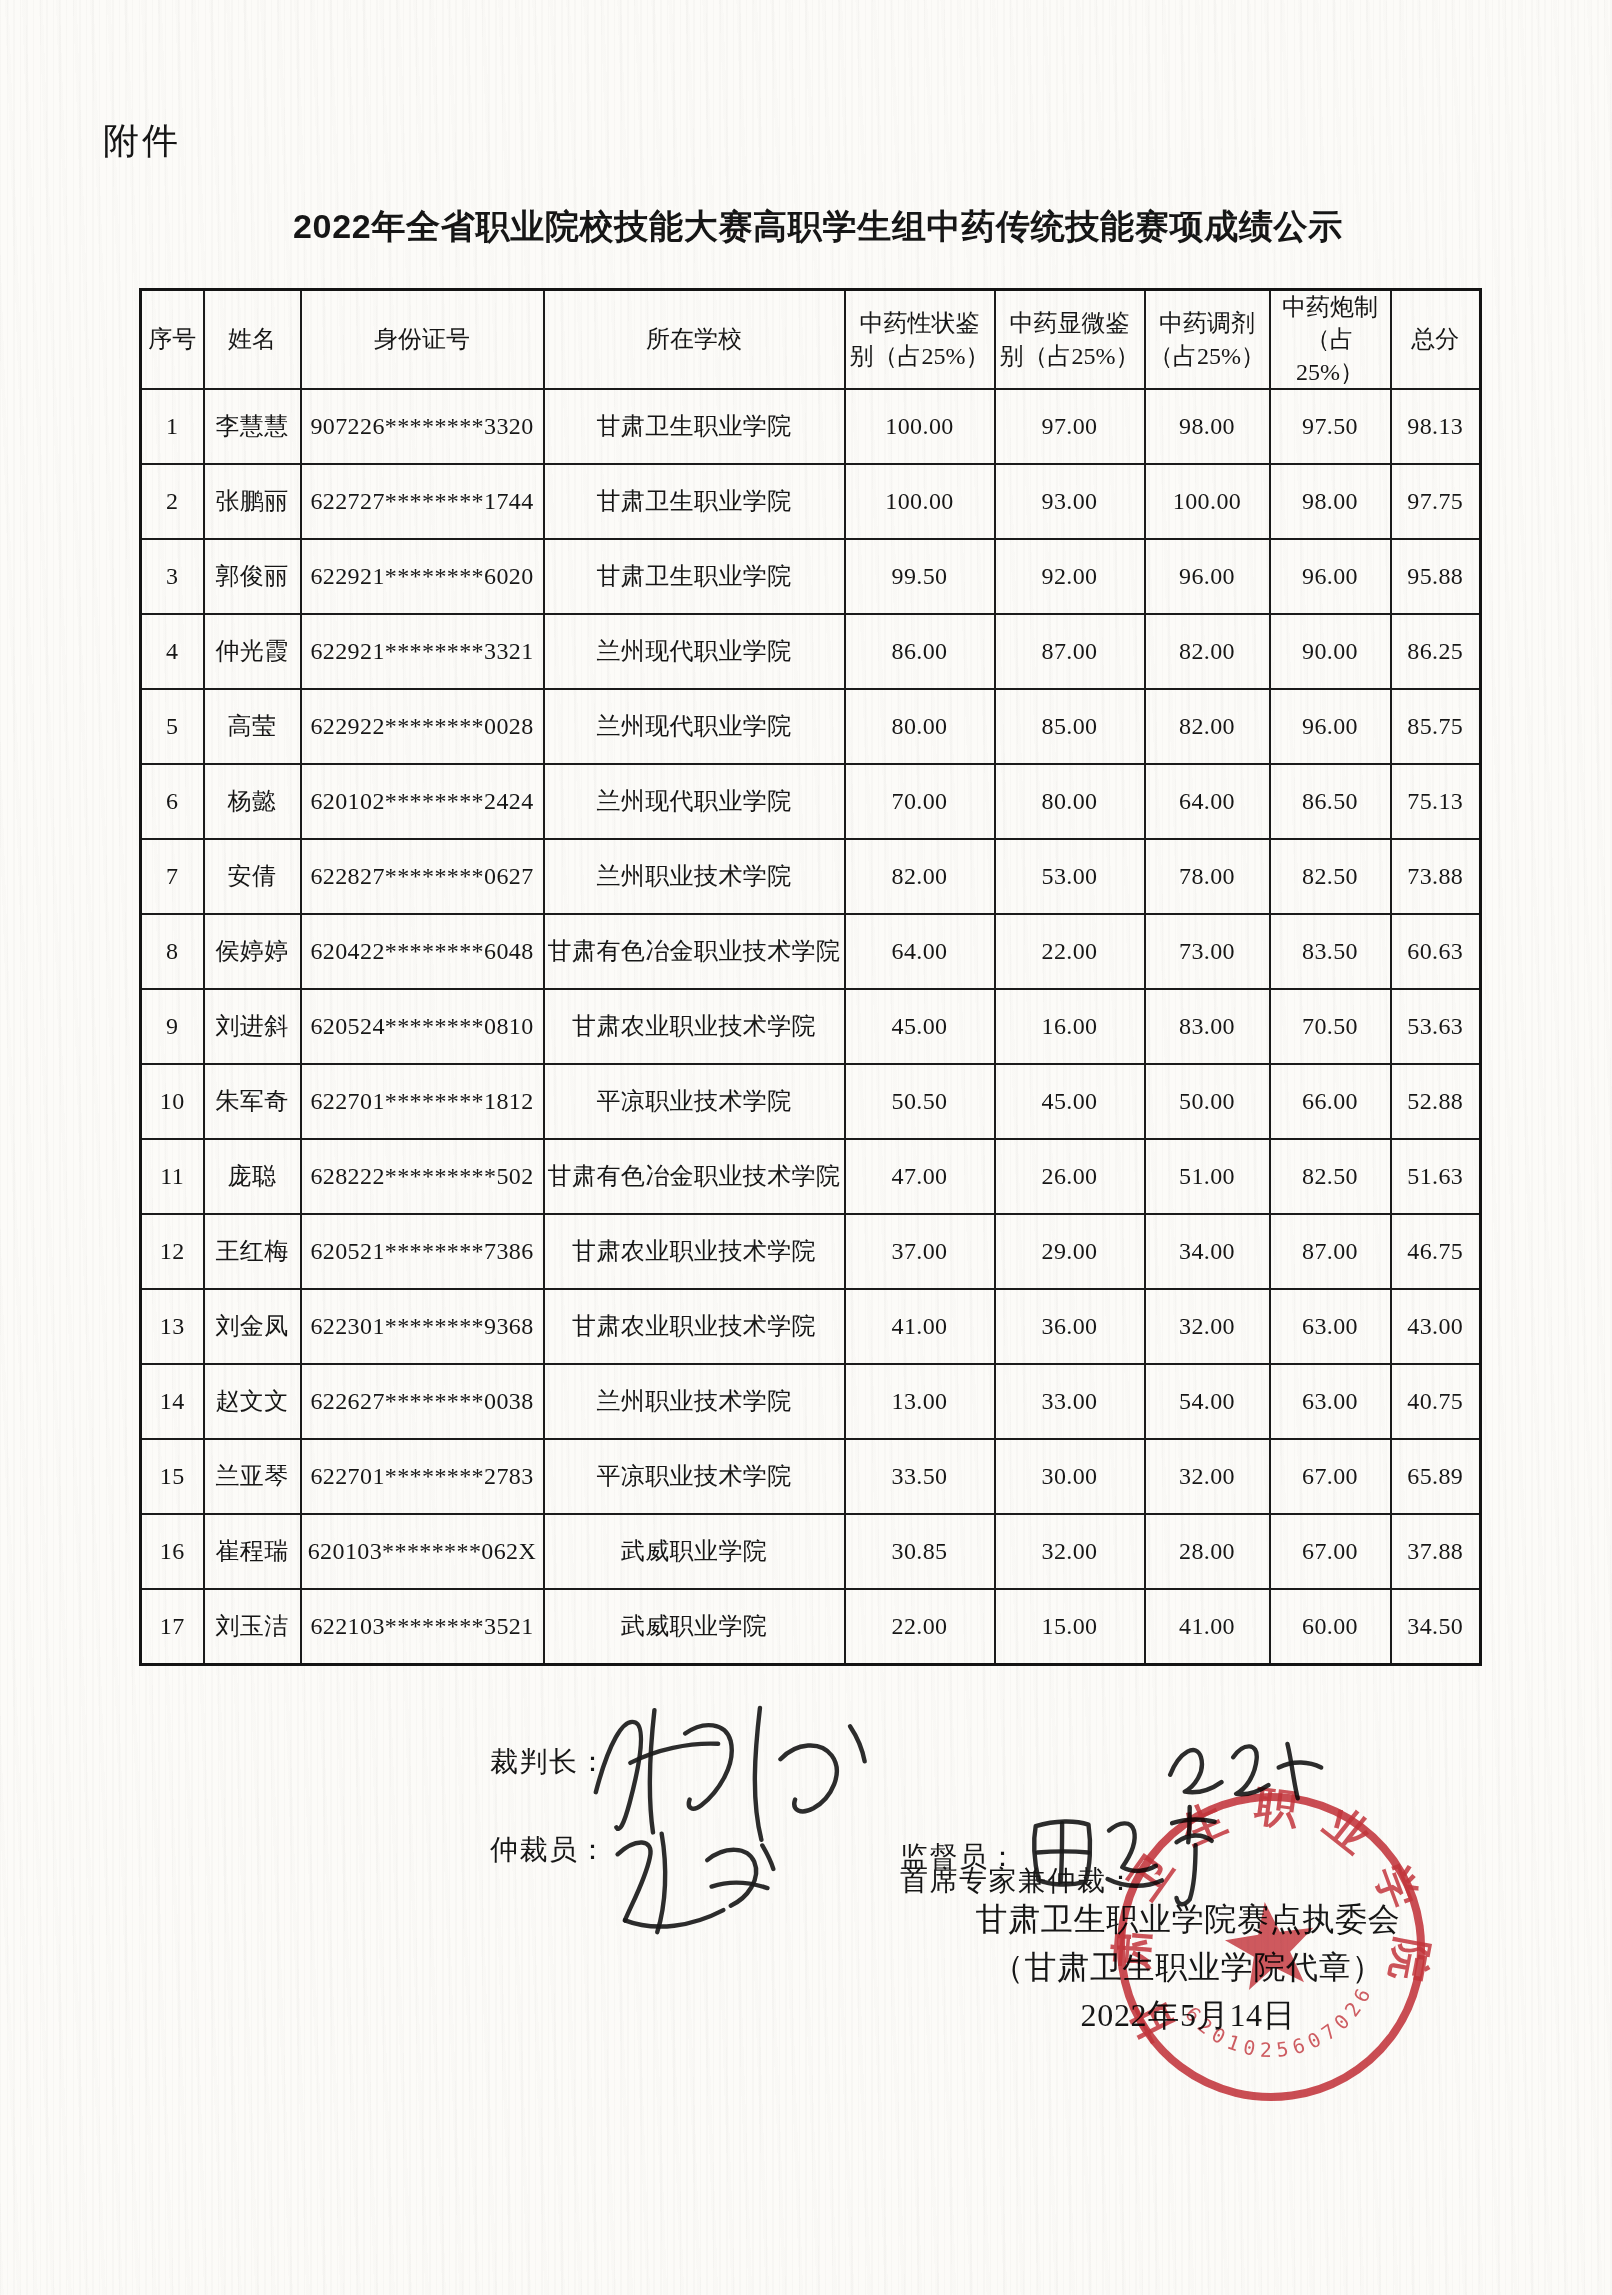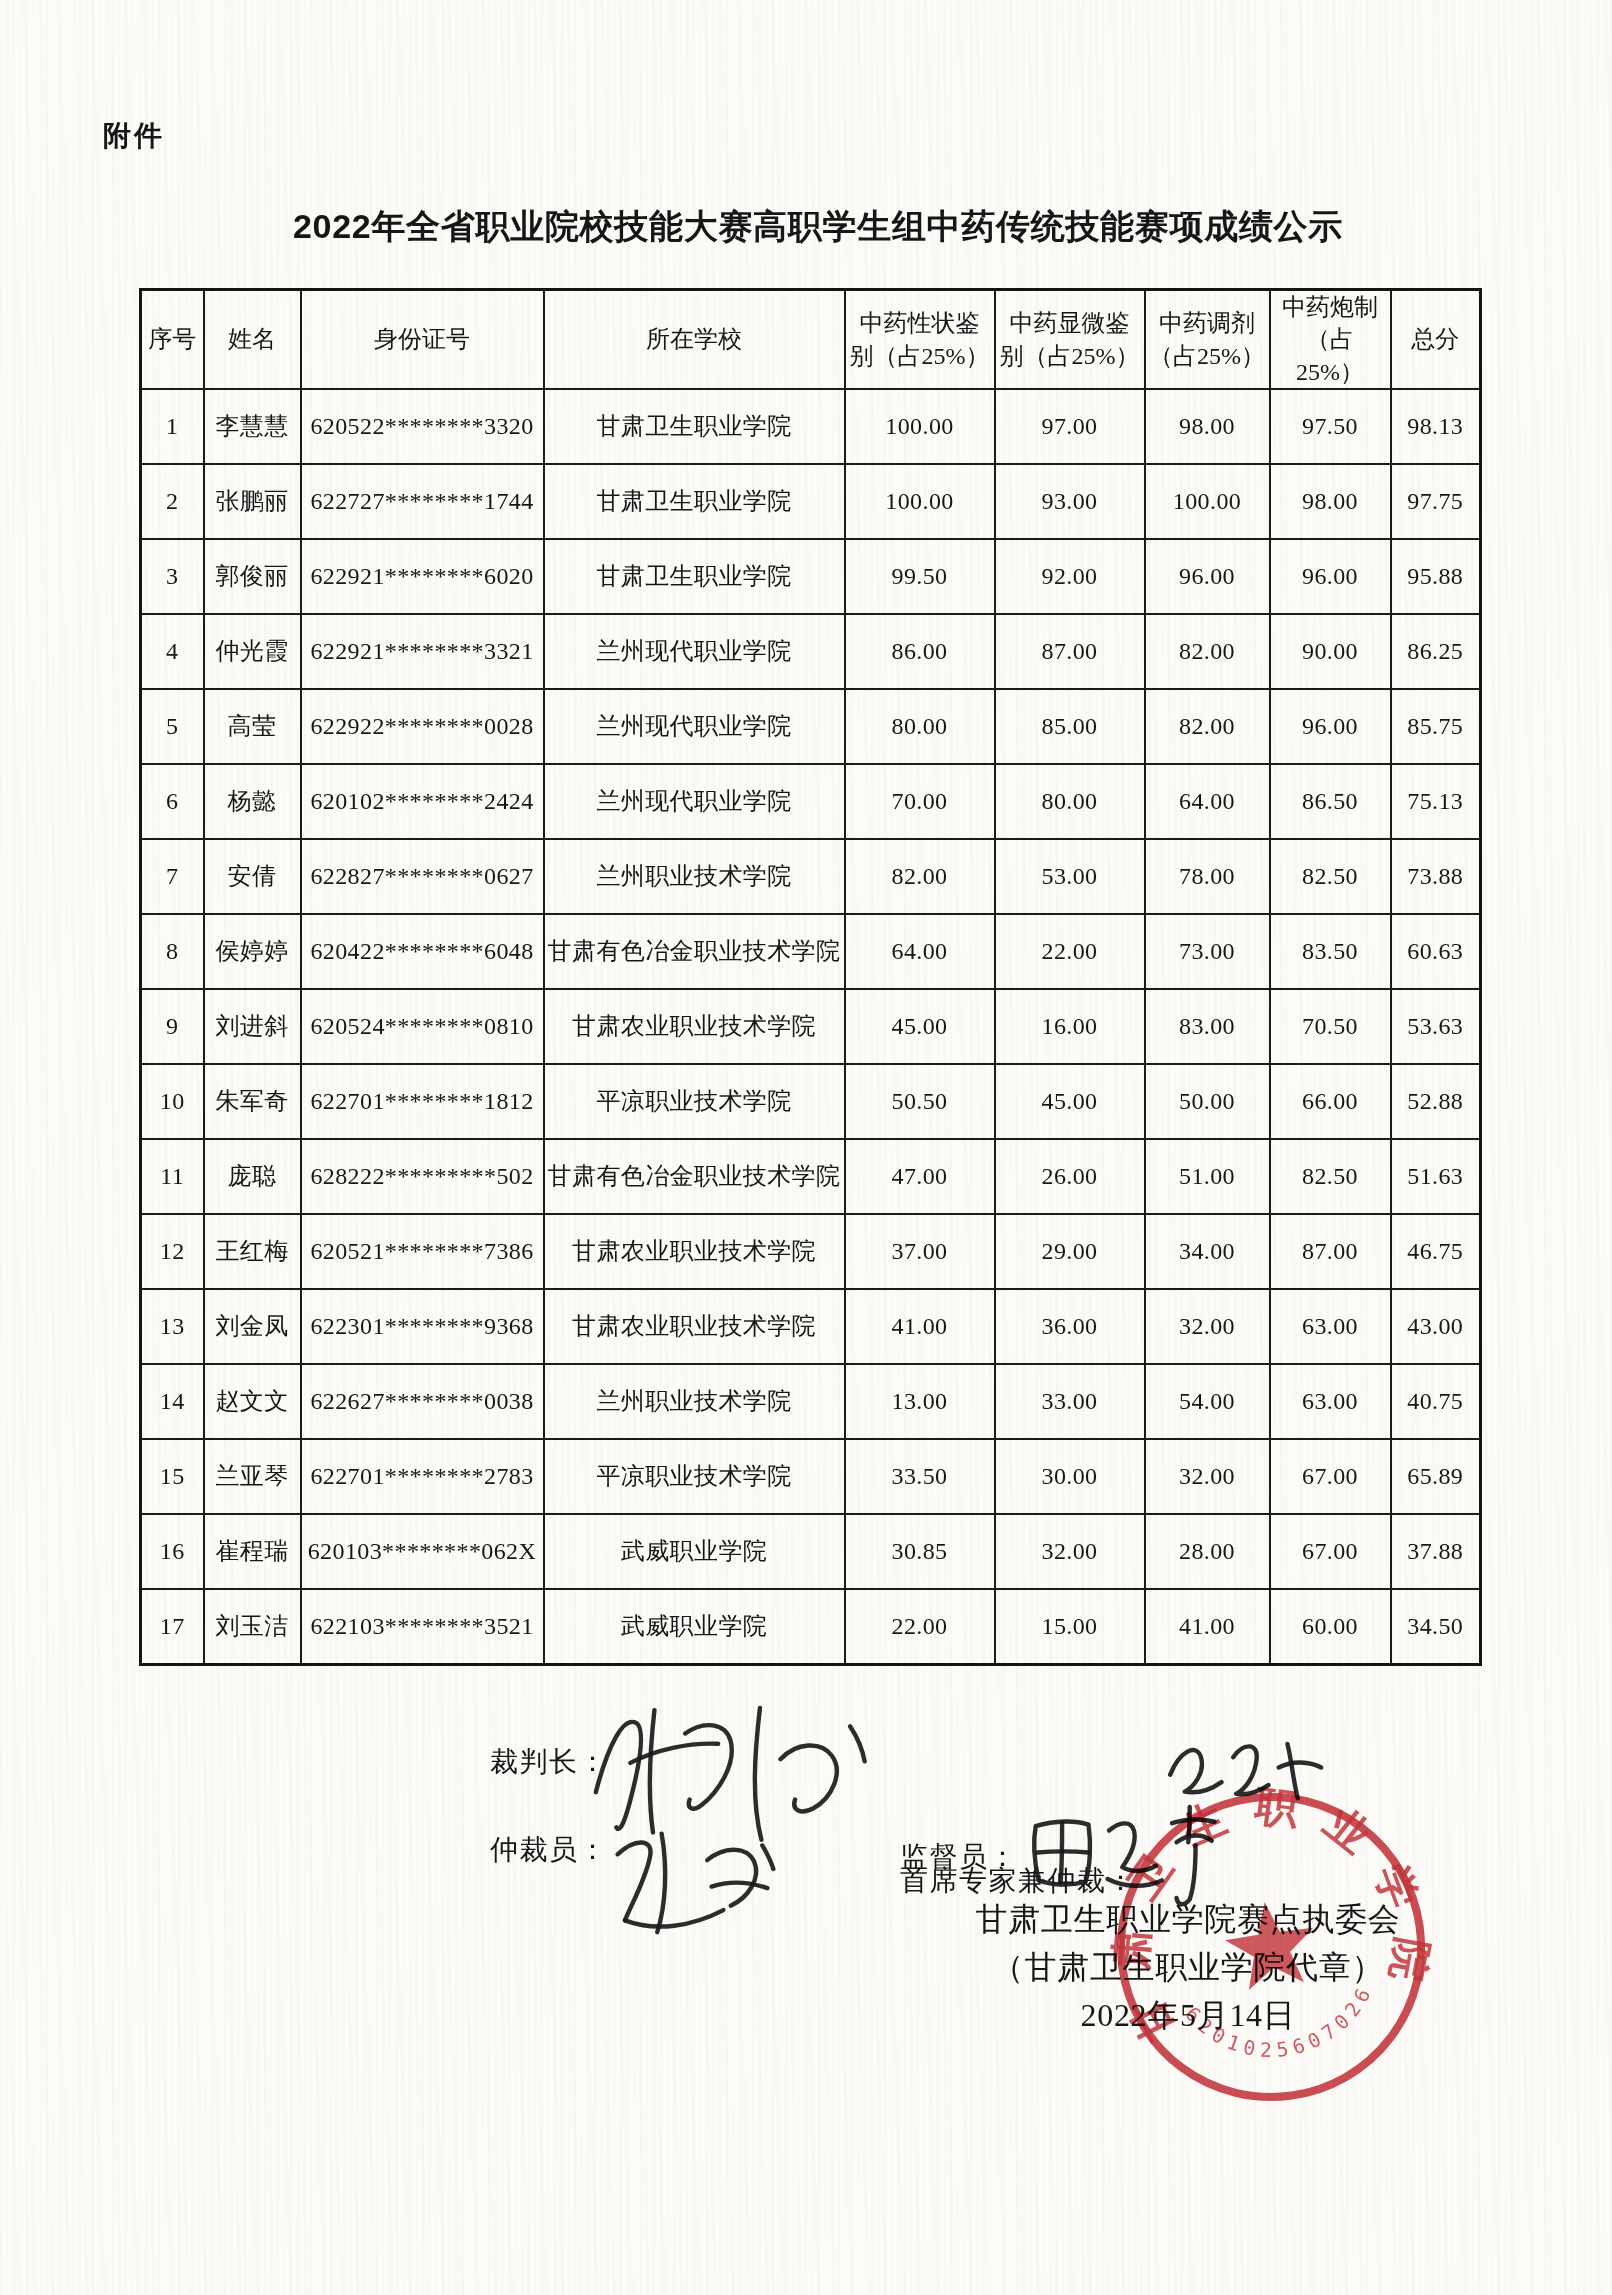--- a/index.html
+++ b/index.html
@@ -15,21 +15,21 @@
   
   .page::before{
     content:"";position:absolute;inset:0;
     background:
       repeating-linear-gradient(90deg, rgba(60,60,60,0.022) 0 1.5px, transparent 1.5px 6.6px),
       repeating-linear-gradient(88deg, rgba(90,90,90,0.015) 0 3.7px, transparent 3.7px 17px);
     pointer-events:none;
   }
   .attachment{
     position:absolute;left:103px;top:117px;
-    font-size:28px;font-weight:bold;letter-spacing:2.9px;
+    font-size:36px;font-weight:normal;letter-spacing:2.9px;
   }
   .title{
     position:absolute;left:0;top:192px;width:100%;
     text-align:center;margin:12px;
     font-family:"Liberation Sans","DejaVu Sans",sans-serif;
     font-size:34px;font-weight:bold;letter-spacing:0.7px;
   }
   table.results{
     position:absolute;left:139px;top:288px;width:1341px;
     border-collapse:collapse;table-layout:fixed;
@@ -94,21 +94,21 @@
           <th>中药显微鉴别（占25%）</th>
           <th>中药调剂（占25%）</th>
           <th>中药炮制（占25%）</th>
           <th>总分</th>
         </tr>
     </thead>
     <tbody id="table-body">
         <tr>
           <td>1</td>
           <td>李慧慧</td>
-          <td>620522********3320</td>
+          <td>907226********3320</td>
           <td>甘肃卫生职业学院</td>
           <td>100.00</td>
           <td>97.00</td>
           <td>98.00</td>
           <td>97.50</td>
           <td>98.13</td>
         </tr>
         <tr>
           <td>2</td>
           <td>张鹏丽</td>

